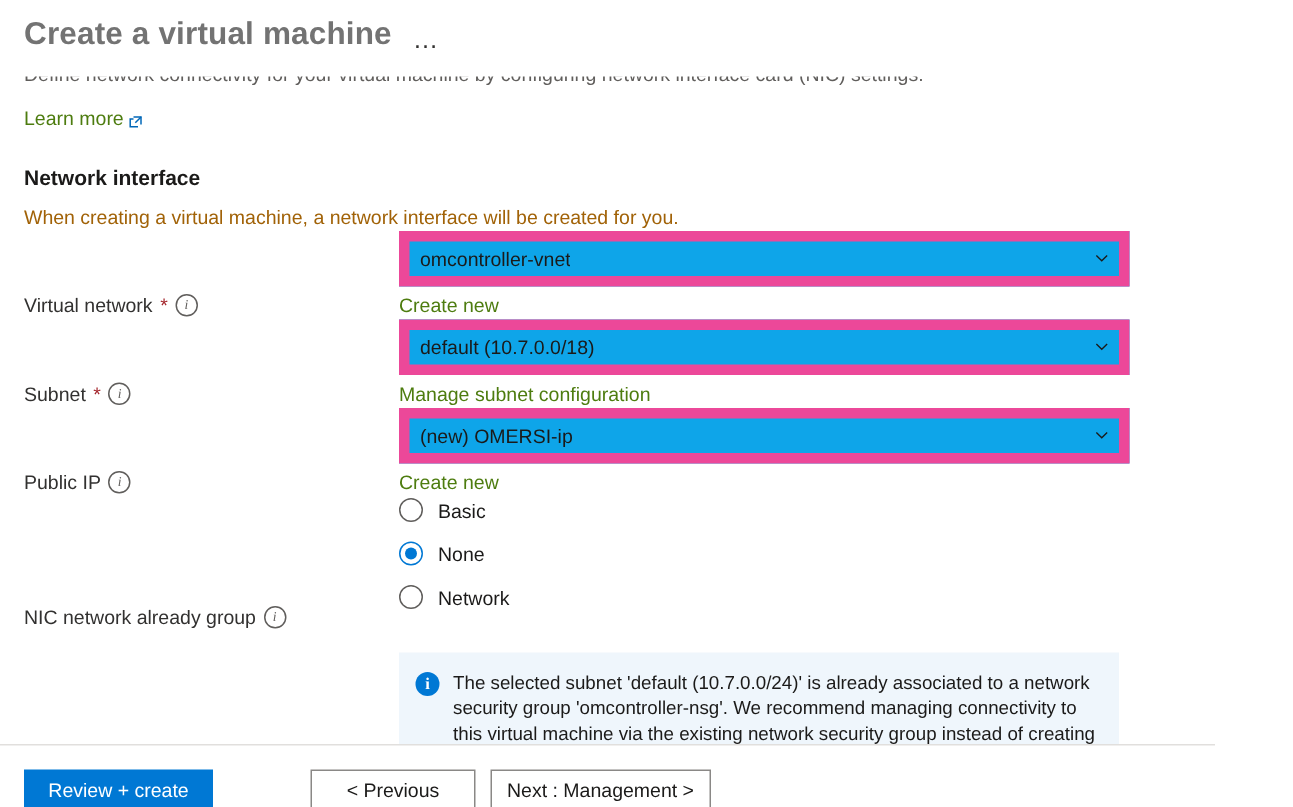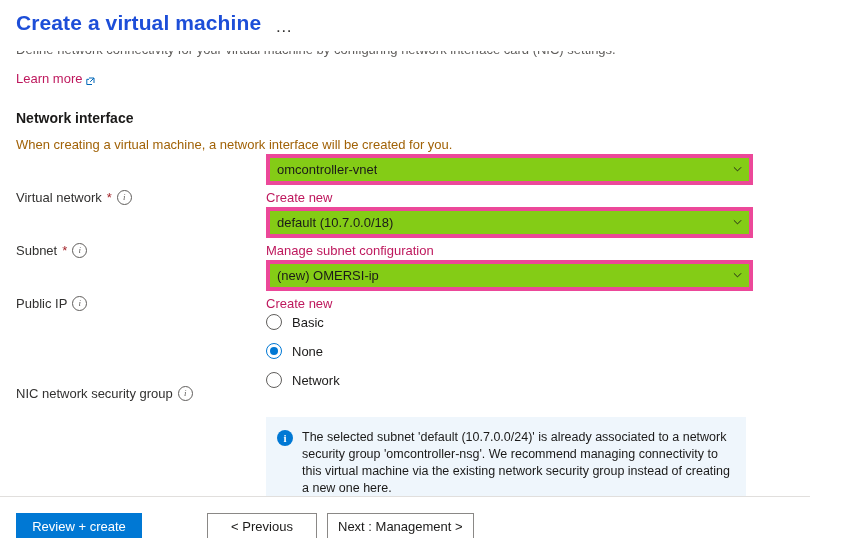--- a/index.html
+++ b/index.html
@@ -18,21 +18,21 @@
   }
   .page-header {
     padding: 10px 16px 0 16px;
     display: flex;
     align-items: center;
     gap: 14px;
   }
   .page-title {
     font-size: 21px;
     font-weight: 600;
-    color: #1d4ed8;
+    color: #737373;
     letter-spacing: 0.1px;
   }
   .ellipsis-btn {
     font-size: 17px;
     color: #323130;
     letter-spacing: 1px;
     line-height: 1;
     padding-top: 8px;
     cursor: pointer;
   }
@@ -48,21 +48,21 @@
     color: #605e5c;
     font-size: 13px;
     margin-left: 0px;
   }
   .clipped-line .inner {
     position: relative;
     top: -9px;
     white-space: nowrap;
   }
   .link {
-    color: #be185d;
+    color: #4d7c0f;
     text-decoration: none;
     font-size: 13px;
     cursor: pointer;
   }
   .learn-more {
     display: inline-flex;
     align-items: center;
     gap: 4px;
     margin-top: 6px;
   }
@@ -117,22 +117,22 @@
     line-height: 1;
     cursor: pointer;
   }
   .field-control {
     flex: 1;
     max-width: 487px;
   }
   .select-box {
     position: relative;
     height: 23px;
-    border: 4px solid #ec4899;
-    background: #84cc16;
+    border: 7px solid #ec4899;
+    background: #0ea5e9;
     display: flex;
     align-items: center;
     padding: 0 26px 0 7px;
     font-size: 13px;
     color: #1b1a19;
     cursor: pointer;
     box-sizing: content-box;
   }
   .select-box .value {
     white-space: nowrap;
@@ -342,21 +342,21 @@
             </svg>
         </span>
       </div>
       <a class="link sub-link">Create new</a>
     </div>
   </div>
 
   
   <div class="field-row">
     <div class="field-label">
-      <span>NIC network security group</span>
+      <span>NIC network already group</span>
       <span class="info-icon">i</span>
     </div>
     <div class="field-control radio-group">
       <div class="radio-item">
         <span class="radio"></span>
         <span class="radio-label">Basic</span>
       </div>
       <div class="radio-item">
         <span class="radio checked"></span>
         <span class="radio-label">None</span>

